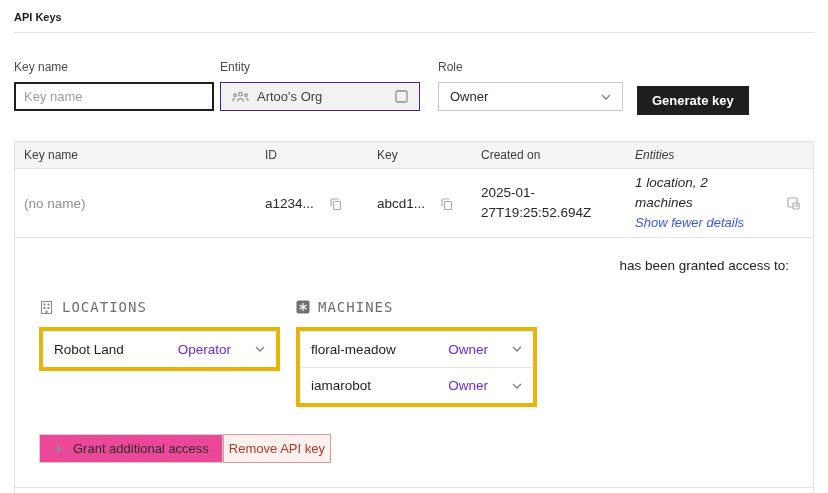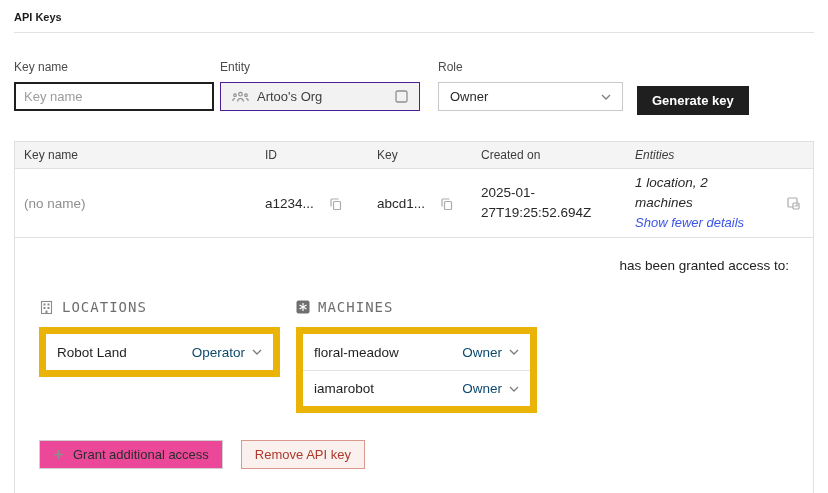--- a/index.html
+++ b/index.html
@@ -49,31 +49,31 @@
   .icon-cell { display:flex; justify-content:center; align-items:center; }
 
   
   .panel { padding:20px 24px 24px; border-bottom:1px solid #e0e0e0; background:#fff; }
   .panel-intro { font-size:13.5px; color:#222;text-align:right; }
   .sections { display:flex; gap:16px; margin-top:26px; }
   .section { width:241px; }
   .section-label { display:flex; align-items:center; gap:8px; margin-bottom:12px;
                    font-family:"DejaVu Sans Mono", monospace; font-size:14px;
                    letter-spacing:1px; color:#6e6e6e; }
-  .access-box { border:7px solid #eab308; }
+  .access-box { border:4px solid #eab308; }
   .access-row { height:36px; display:flex; align-items:center; justify-content:space-between;
                 padding:0 11px; font-size:13.5px; color:#1f1f1f; }
   .access-row + .access-row { border-top:1px solid #e3e3e3; }
-  .role-select { display:flex; align-items:center; gap:7px; cursor:pointer; color:#0c4a6e; }
+  .role-select { display:flex; align-items:center; gap:24px; cursor:pointer; color:#6d28d9; }
 
   .panel-buttons { display:flex; margin-top:27px; }
   .grant-btn { height:29px; padding:12px 13px; background:#ec4899; border:1px solid #cfcfcf;
                display:inline-flex; align-items:center; gap:9px; font-family:inherit;
                font-size:13px; color:#2c2c2c; cursor:pointer; }
-  .remove-btn { height:29px; padding:0 13px; margin-left:18px; background:#faf0ed;
+  .remove-btn { height:29px; padding:0 5px; background:#faf0ed;
                 border:1px solid #d99a8d; font-family:inherit; font-size:13px;
                 color:#ad3a2c; cursor:pointer; }
 
   svg { display:block; }
 </style>
 </head>
 <body>
 
 <div class="page">
 

